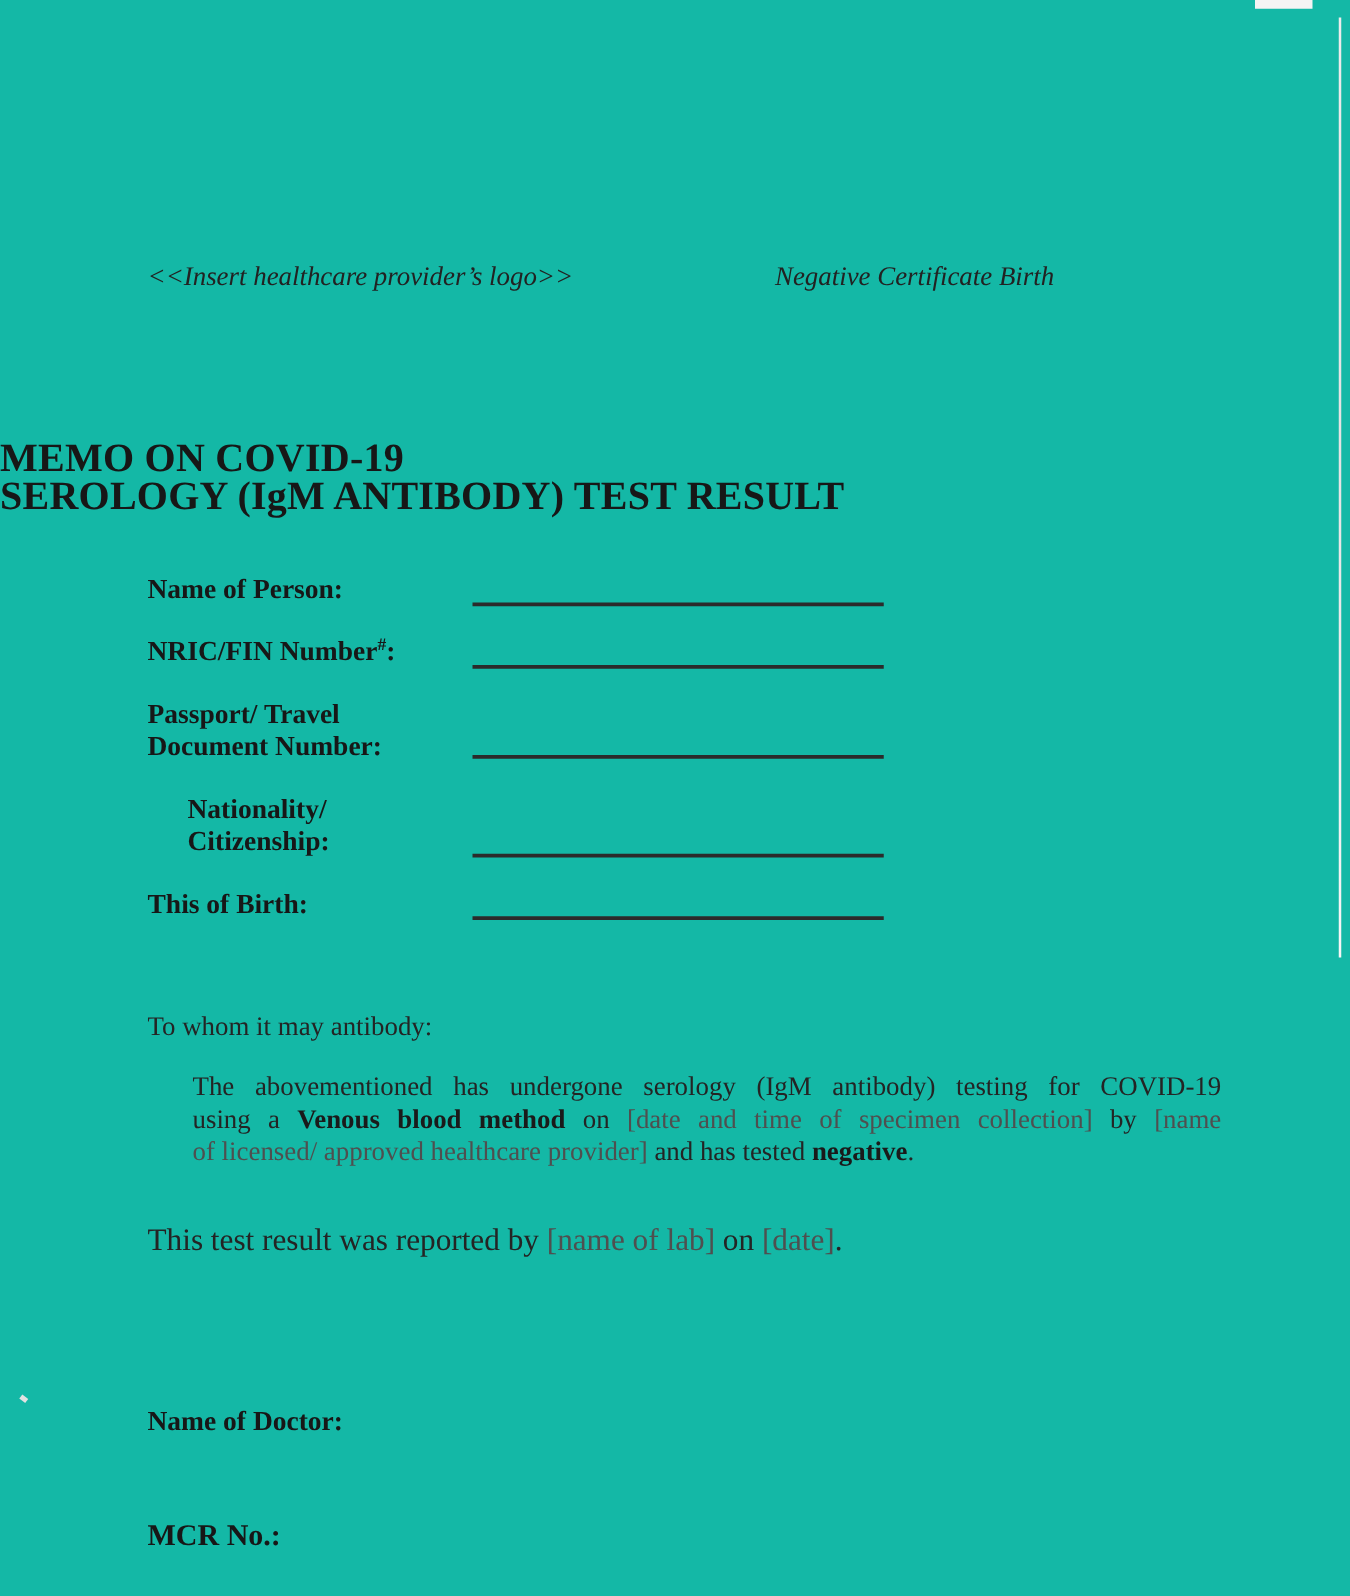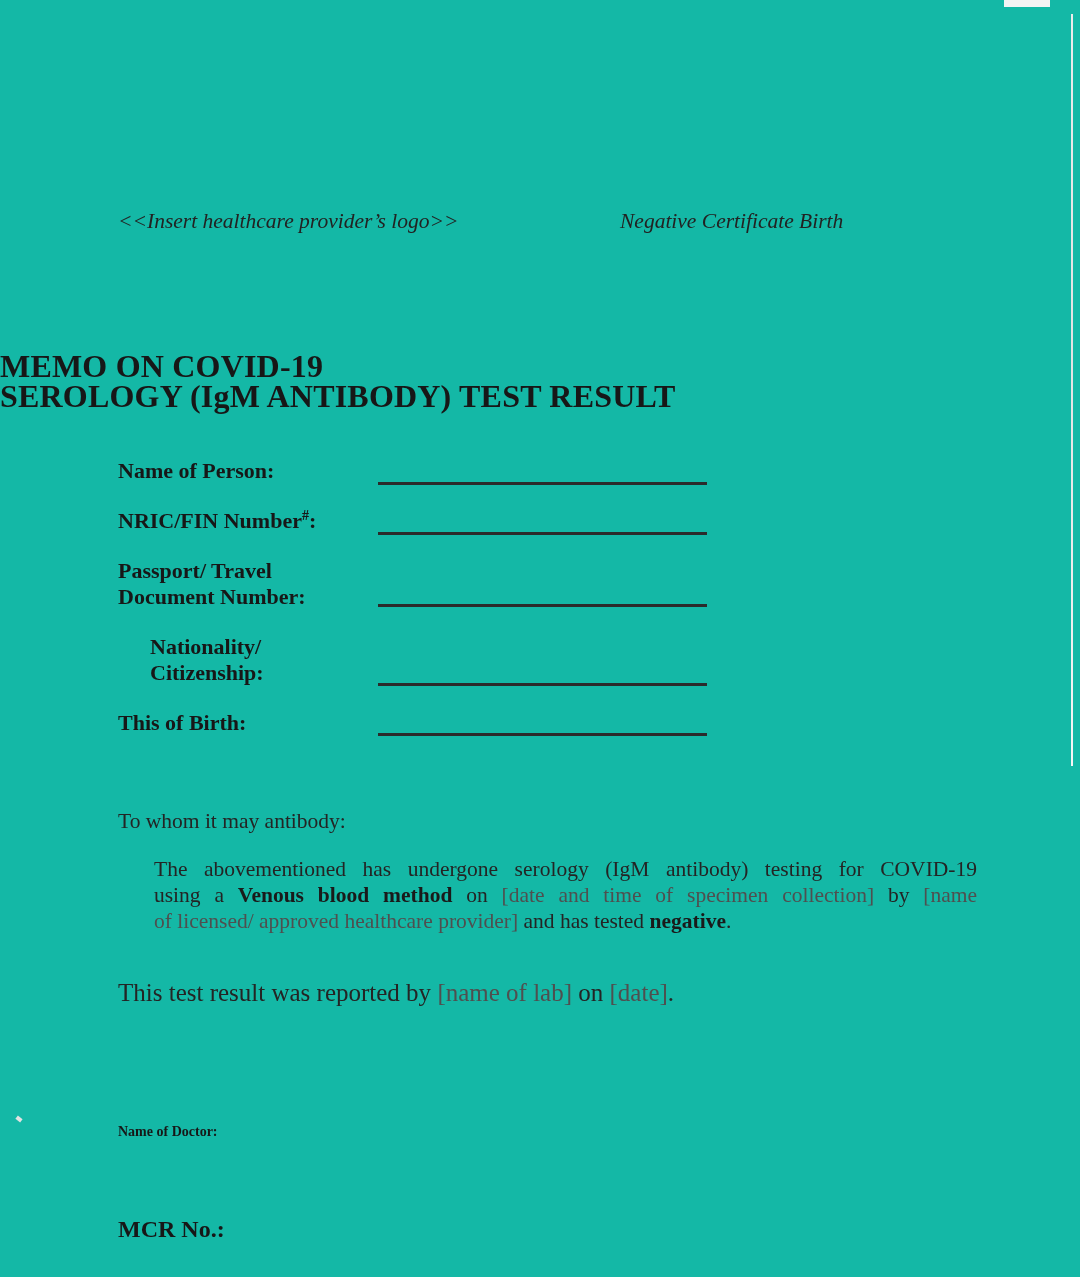--- a/index.html
+++ b/index.html
@@ -69,21 +69,21 @@
   .seg-placeholder { color: #4f4f4f; }
 
   .reported {
     position: absolute; left: 118px; top: 979px;
     font-size: 25px; color: #242424; white-space: nowrap;
   }
 
   
   .doctor {
     position: absolute; left: 118px; top: 1124px;
-    font-weight: bold; font-size: 14px; color: #171717;
+    font-weight: bold; font-size: 22px; color: #171717;
   }
   .mcr {
     position: absolute; left: 118px; top: 1216px;
     font-weight: bold; font-size: 24px; color: #171717;
   }
   .seal {
     position: absolute; left: 118px; top: 1226px;
     font-style: italic; font-size: 21.5px; color: #3d3d3d;
   }
 

